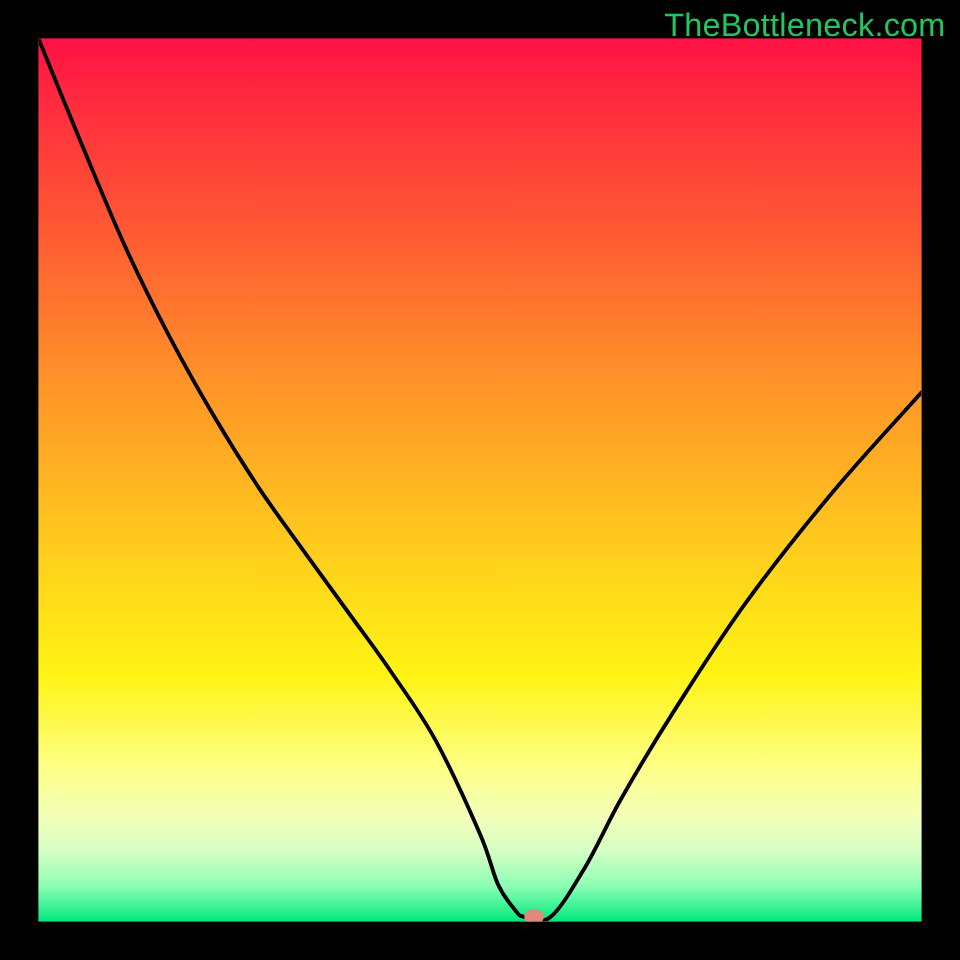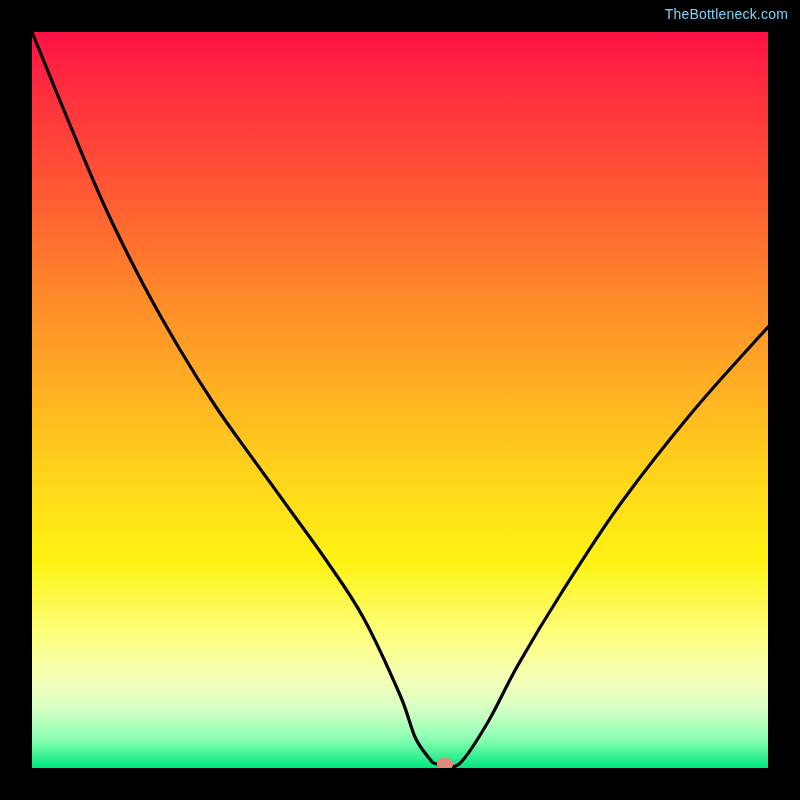--- a/index.html
+++ b/index.html
@@ -54,22 +54,22 @@
     width: 16px;
     height: 12px;
     border-radius: 7px / 5px;
     background: #e08a7a;
     transform: translate(-50%, -50%);
   }
   .watermark {
     position: absolute;
     top: 6px;
     right: 12px;
-    color: #7dd3fc;
-    font-size: 14px;
+    color: #22c55e;
+    font-size: 27px;
     letter-spacing: 0.2px;
     font-weight: 400;
     user-select: none;
   }
 </style>
 </head>
 <body>
 
 <div class="frame">
 

